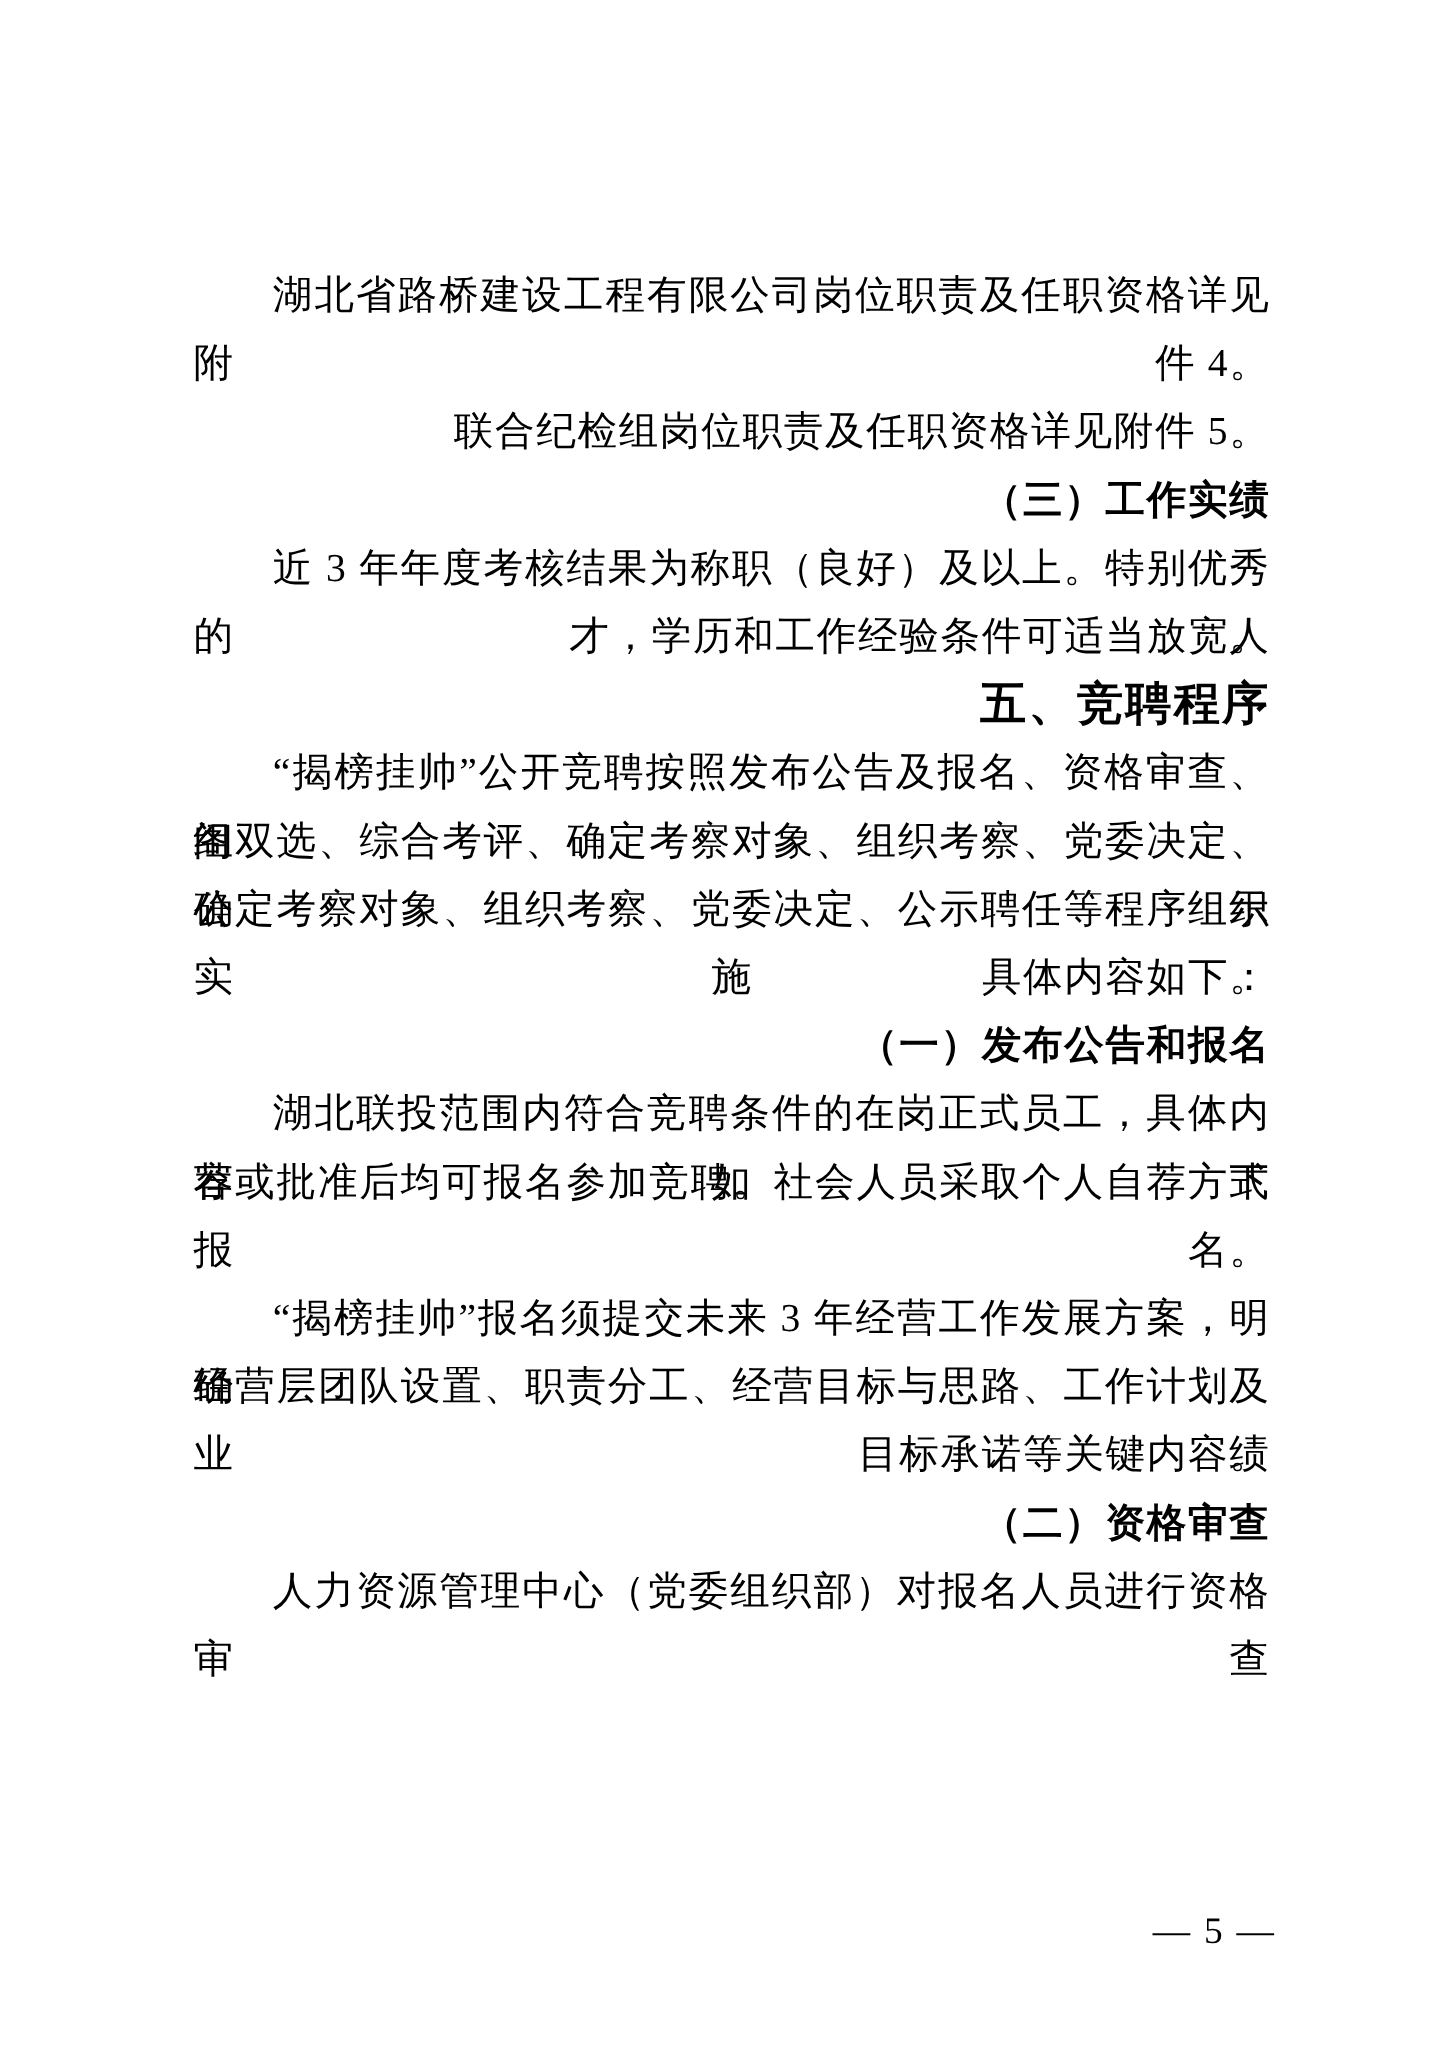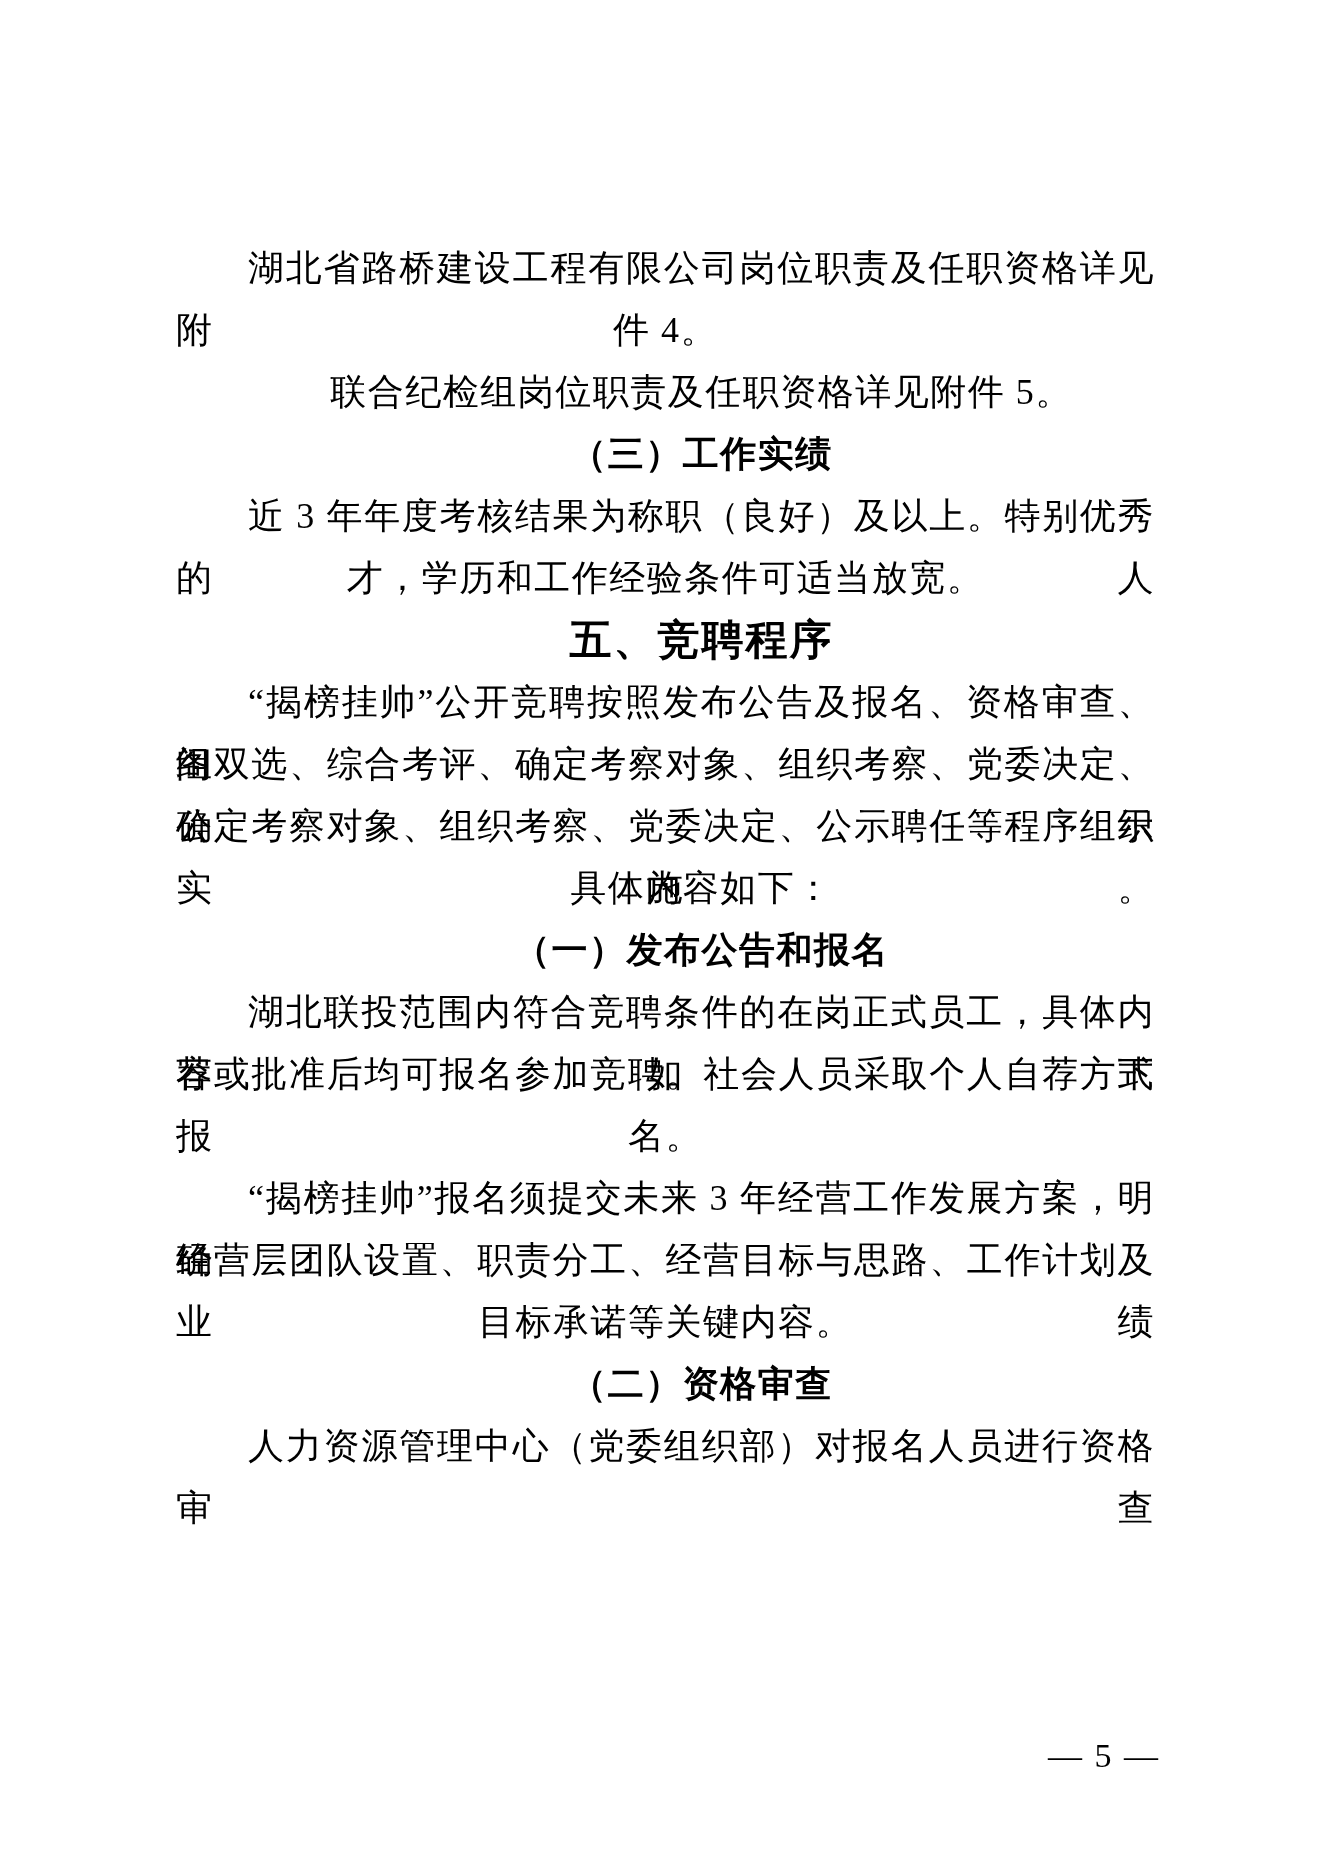--- a/index.html
+++ b/index.html
@@ -21,21 +21,21 @@
     position: absolute;
     left: 176px;
     top: 237px;
     width: 979px;
   }
   .line {
     height: 62px;
     line-height: 62px;
     font-size: 36px;
     letter-spacing: 1.5px;
-    text-align: center;
+    text-align: right;
     white-space: normal;
     text-justify: inter-character;
   }
   .line.indent {
     text-indent: 72px;
   }
   .line.justify {
     text-align: justify;
     text-align-last: justify;
   }

